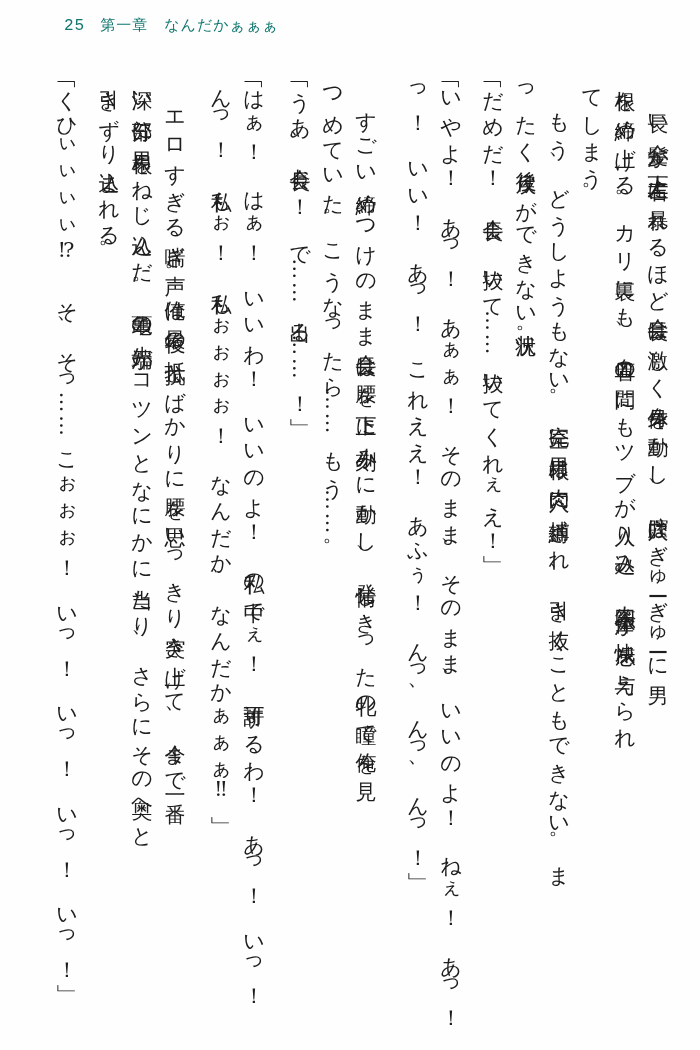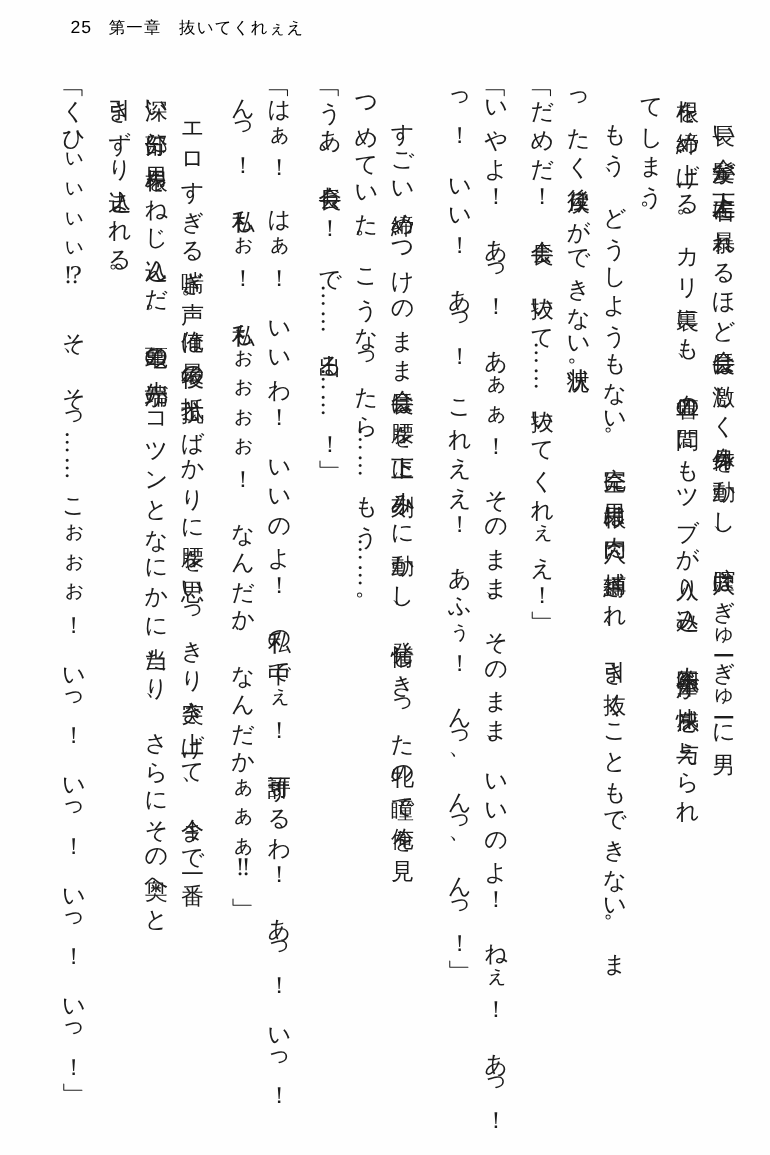--- a/index.html
+++ b/index.html
@@ -17,24 +17,24 @@
     color: #1e1e1e;
   }
   
   .header {
     position: absolute;
     top: 16px;
     left: 64px;
     display: flex;
     align-items: baseline;
     gap: 15px;
-    font-family: Liberation Sans, sans-serif;
+    font-family: Liberation Mono, monospace;
     font-size: 15px;
     letter-spacing: 1px;
-    color: #000000;
+    color: #0f766e;
   }
   .header .pagenum {
     font-size: 16px;
   }
   
   .text-body {
     position: absolute;
     top: 74px;
     right: 26px;
     height: 970px;
@@ -59,21 +59,21 @@
   .gap-m { margin-right: 13px; }
   .gap-l { margin-right: 19px; }
 </style>
 </head>
 <body>
 
 <div class="page">
 
   <div class="header">
     <span class="pagenum">25</span>
-    <span class="chapter">第一章　抜いてくれぇえ</span>
+    <span class="chapter">第一章　なんだかぁぁぁ</span>
   </div>
 
   <div class="text-body">
 
     <div class="para">
       <div class="vline">　長い金髪が上下左右に暴れるほど会長は激しく身体を動かし、膣穴はぎゅーぎゅーに男</div>
       <div class="vline">根を締め上げる。カリ裏にも、血管の間にもツブが入り込み、肉竿全体が快感を与えられ</div>
       <div class="vline">てしまう。</div>
     </div>
 

